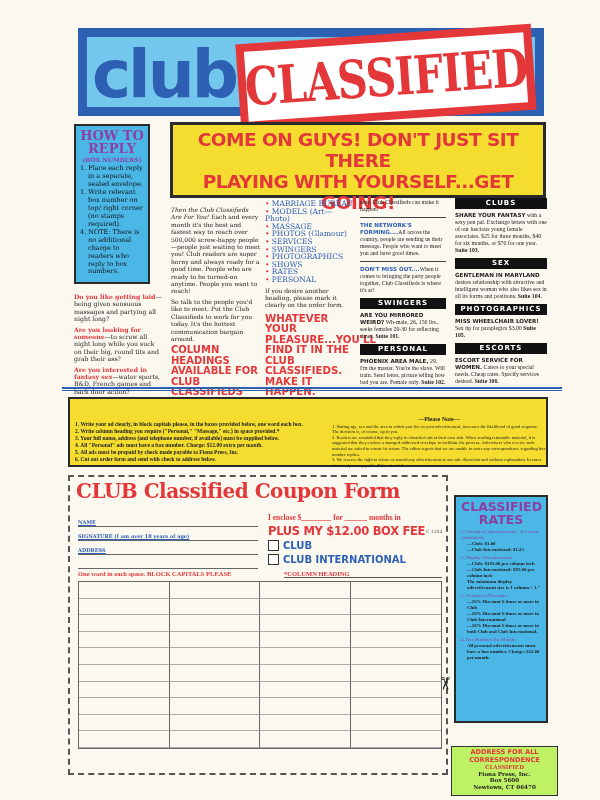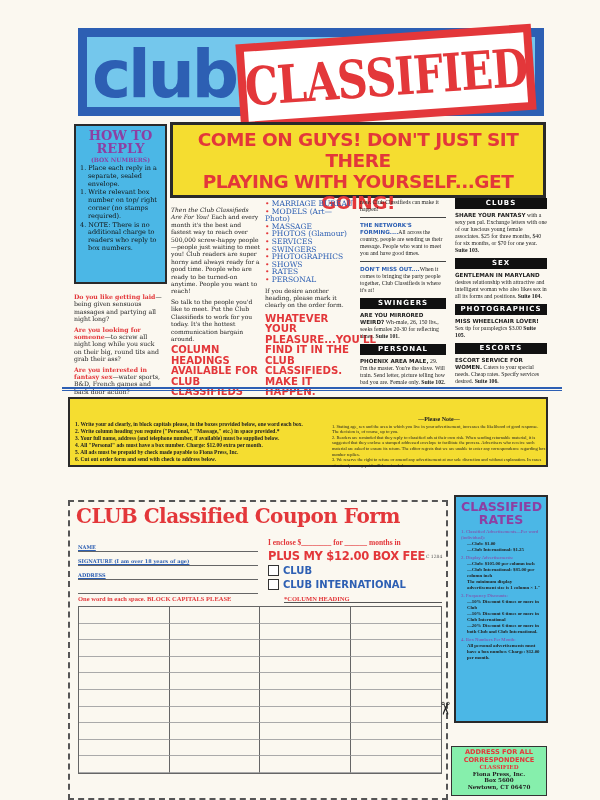--- a/index.html
+++ b/index.html
@@ -9,21 +9,21 @@
   
   .logo { position: absolute; left: 78px; top: 28px; width: 468px; height: 90px; }
   .logo-blue { position: absolute; left: 0; top: 0; width: 466px; height: 88px; background: #2d5fb3; }
   .logo-light { position: absolute; left: 9px; top: 9px; width: 448px; height: 70px; background: #74c7ec; }
   .logo-club { position: absolute; left: 14px; top: 14px; font-family: "DejaVu Sans", sans-serif; font-weight: bold; font-size: 66px; letter-spacing: -3px; color: #2d5fb3; line-height: 66px; }
   .logo-classified { position: absolute; left: 160px; top: 6px; width: 296px; height: 86px; background: #e3373a; transform: rotate(-4deg); display: flex; align-items: center; justify-content: center; }
   .logo-classified-inner { width: 280px; height: 70px; background: #fff; display: flex; align-items: center; justify-content: center; }
   .logo-classified-text { font-family: "DejaVu Serif", serif; font-weight: bold; font-size: 42px; color: #e3373a; letter-spacing: -1px; transform: scaleY(1.25); }
 
   
-  .reply-box { position: absolute; left: 74px; top: 124px; width: 93px; height: 160px; background: #4bb7e6; border: 2px solid #2a2a2a; padding: 3px 4px; }
+  .reply-box { position: absolute; left: 74px; top: 124px; width: 76px; height: 160px; background: #4bb7e6; border: 2px solid #2a2a2a; padding: 3px 4px; }
   .reply-title { text-align: center; color: #8d3fa3; font-weight: bold; font-size: 13px; line-height: 13px; }
   .reply-sub { text-align: center; color: #8d3fa3; font-size: 6px; font-weight: bold; margin: 1px 0 2px; }
   .reply-list { list-style: none; font-size: 6.5px; line-height: 7.8px; color: #111; }
   .reply-list li { padding-left: 8px; text-indent: -8px; margin-bottom: 1px; }
 
   .left-teasers { position: absolute; left: 74px; top: 293px; width: 88px; font-size: 6.2px; line-height: 7.4px; color: #222; }
   .left-teasers p { margin-bottom: 3px; }
   .teaser-head { color: #e3373a; font-weight: bold; }
 
   
@@ -56,21 +56,21 @@
   .rule-blue { position: absolute; left: 62px; top: 387px; width: 500px; height: 4px; border-top: 2px solid #2d5fb3; border-bottom: 1px solid #2d5fb3; }
 
   
   .advertise { position: absolute; left: 68px; top: 397px; width: 480px; height: 70px; background: #f5dd30; border: 2px solid #2a2a2a; }
   .adv-title { position: absolute; left: 0; top: 0; width: 100%; text-align: center; color: #e3373a; font-weight: bold; font-size: 20px; line-height: 22px; font-family: "DejaVu Serif", serif; letter-spacing: 0.5px; }
   .adv-steps { position: absolute; left: 5px; top: 22px; width: 252px; list-style: none; font-size: 5.5px; line-height: 6.9px; font-family: "Liberation Serif", serif; font-weight: bold; }
   .adv-note { position: absolute; left: 262px; top: 18px; width: 214px; font-size: 4.5px; line-height: 5.6px; font-family: "Liberation Serif", serif; }
   .adv-note-title { text-align: center; font-weight: bold; font-size: 6px; margin-bottom: 1px; }
 
   
-  .coupon { position: absolute; left: 68px; top: 500px; width: 380px; height: 300px; border: 2px dashed #555; }
+  .coupon { position: absolute; left: 68px; top: 475px; width: 380px; height: 300px; border: 2px dashed #555; }
   .coupon-title { position: absolute; left: 6px; top: 2px; color: #e3373a; font-weight: bold; font-size: 20px; font-family: "DejaVu Serif", serif; letter-spacing: -0.5px; }
   .field { position: absolute; left: 8px; width: 180px; border-bottom: 1px solid #666; font-size: 5px; color: #2d5fb3; font-weight: bold; text-decoration: underline; height: 10px; line-height: 10px; }
   .enclose { position: absolute; left: 198px; top: 36px; color: #e3373a; font-weight: bold; font-size: 7.5px; font-family: "Liberation Serif", serif; }
   .boxfee { position: absolute; left: 198px; top: 47px; color: #e3373a; font-weight: bold; font-size: 11.5px; font-family: "DejaVu Sans", sans-serif; letter-spacing: -0.3px; }
   .ccode { position: absolute; left: 356px; top: 52px; font-size: 4.5px; color: #555; }
   .chk { position: absolute; left: 198px; display: flex; align-items: center; gap: 4px; }
   .chk-box { width: 11px; height: 11px; border: 1px solid #333; background: #fff; }
   .chk-label { color: #2d5fb3; font-weight: bold; font-size: 10px; font-family: "DejaVu Sans", sans-serif; }
   .oneword { position: absolute; left: 8px; top: 93px; color: #e3373a; font-weight: bold; font-size: 6.5px; font-family: "Liberation Serif", serif; }
   .colhead { position: absolute; left: 214px; top: 93px; width: 158px; color: #e3373a; font-weight: bold; font-size: 6.5px; font-family: "Liberation Serif", serif; border-bottom: 1px solid #555; }
@@ -80,21 +80,21 @@
   .scissors { position: absolute; left: 368px; top: 196px; font-size: 18px; color: #222; transform: rotate(90deg); }
 
   
   .rates { position: absolute; left: 454px; top: 495px; width: 94px; height: 228px; background: #4bb7e6; border: 2px solid #2a2a2a; padding: 3px 5px; }
   .rates-title { text-align: center; color: #8d3fa3; font-weight: bold; font-family: "DejaVu Sans", sans-serif; font-size: 12.5px; line-height: 13px; margin-bottom: 3px; }
   .rate-sec { font-size: 4.8px; line-height: 6px; font-family: "Liberation Serif", serif; margin-bottom: 2px; }
   .rate-h { color: #8d3fa3; }
   .rate-line { font-weight: bold; padding-left: 6px; }
 
   
-  .address { position: absolute; left: 451px; top: 746px; width: 96px; height: 50px; background: #86efac; border: 1px solid #333; text-align: center; padding: 2px; }
+  .address { position: absolute; left: 451px; top: 746px; width: 107px; height: 50px; background: #bef264; border: 1px solid #333; text-align: center; padding: 2px; }
   .addr-head { color: #e3373a; font-weight: bold; font-family: "DejaVu Sans", sans-serif; font-size: 6.6px; line-height: 7.5px; }
   .addr-line { font-size: 5.6px; line-height: 6.6px; font-weight: bold; font-family: "DejaVu Serif", serif; }
   .addr-line.red { color: #e3373a; }
 </style>
 </head>
 <body>
 
 <div class="logo">
   <div class="logo-blue"></div>
   <div class="logo-light"></div>

